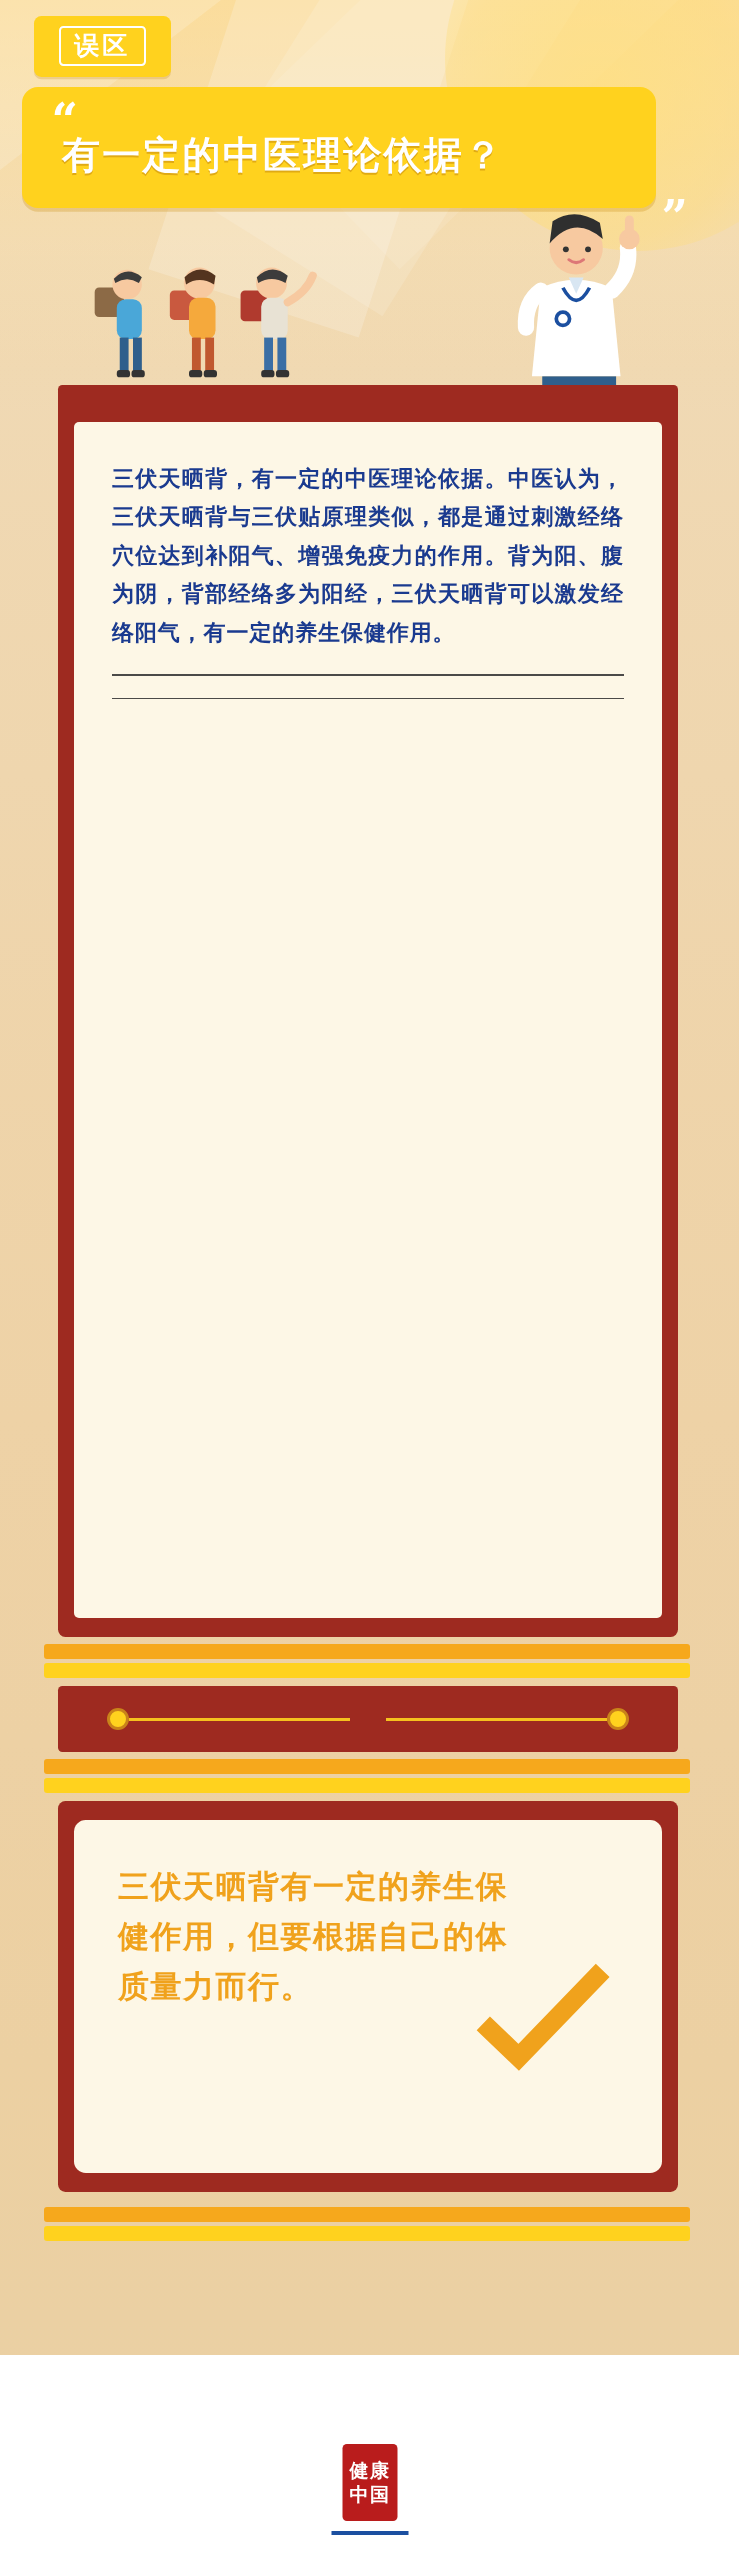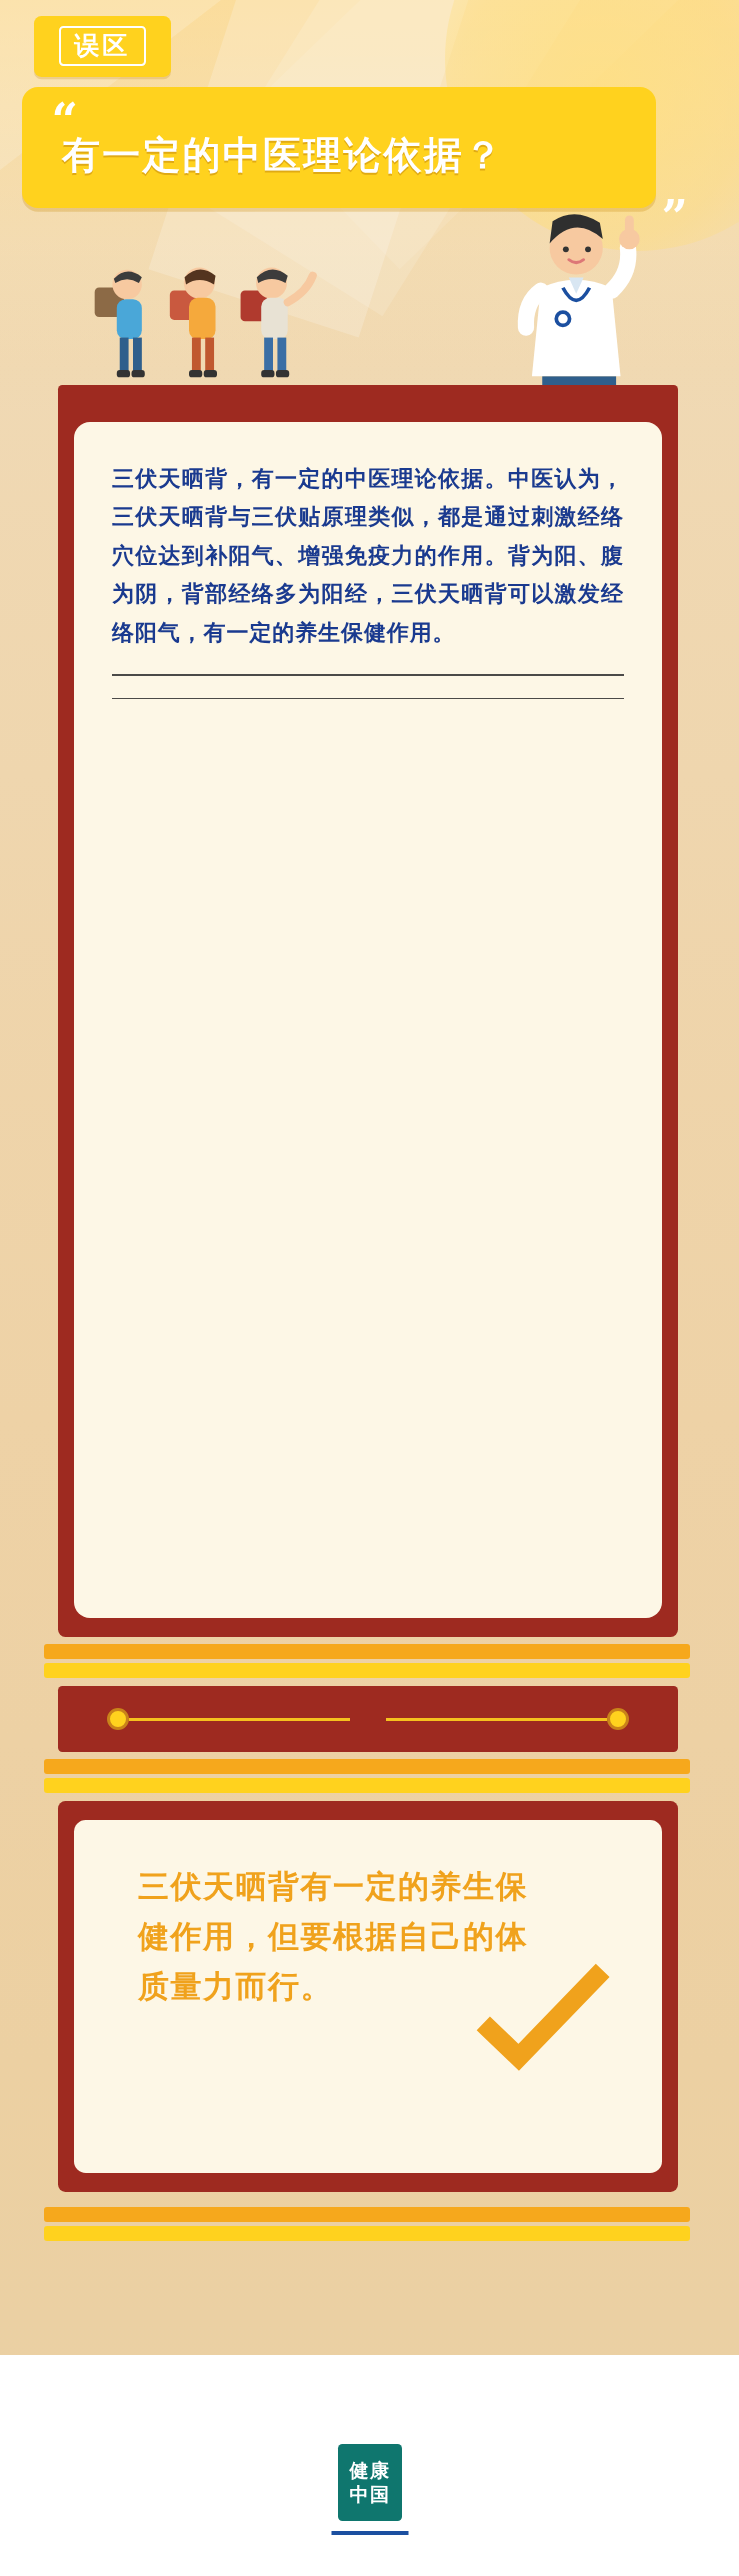--- a/index.html
+++ b/index.html
@@ -137,21 +137,21 @@
     left: 58px; top: 407px;
     width: 620px; height: 1230px;
     background: #9e2a20;
     border-radius: 0 0 7.4px 7.4px;
     padding: 14.8px 16px 19px 16px;
   }
   .paper {
     width: 100%;
     height: 100%;
     background: #fdf7e6;
-    border-radius: 16px;
+    border-radius: 5px;
     padding: 38px 38px 29.5px 38px;
   }
   .para {
     color: #1a3a8f;
     font-size: 22px;
     line-height: 1.75;
     letter-spacing: 0.9px;
     text-align: justify;
     font-weight: bold;
     font-family: "DejaVu Sans", "Liberation Sans", sans-serif;
@@ -212,21 +212,21 @@
     width: 620px; height: 391px;
     background: #9e2a20;
     border-radius: 7.4px;
     padding: 19px 16px 19px 16px;
   }
   .conclusion-paper {
     width: 100%; height: 100%;
     background: #fdf7e6;
     border-radius: 11.8px;
     position: relative;
-    padding: 41px 64px;
+    padding: 41px 44px;
   }
   .conclusion-text {
     color: #f0a21c;
     font-size: 31px;
     font-weight: bold;
     line-height: 1.62;
     letter-spacing: 1.5px;
     width: 413px;
   }
   .checkmark {
@@ -244,22 +244,22 @@
     left: 0; bottom: 0;
     width: 100%;
     height: 221px;
     background: #ffffff;
   }
   .logo {
     position: absolute;
     left: 50%;
     transform: translateX(-50%);
     bottom: 55px;
-    width: 64px; height: 77px;
-    background: #0f766e;
+    width: 55px; height: 77px;
+    background: #b91c1c;
     border-radius: 4.4px;
     display: flex;
     flex-direction: column;
     align-items: center;
     justify-content: center;
     color: #ffffff;
   }
   .logo span {
     font-size: 19px;
     font-weight: bold;

